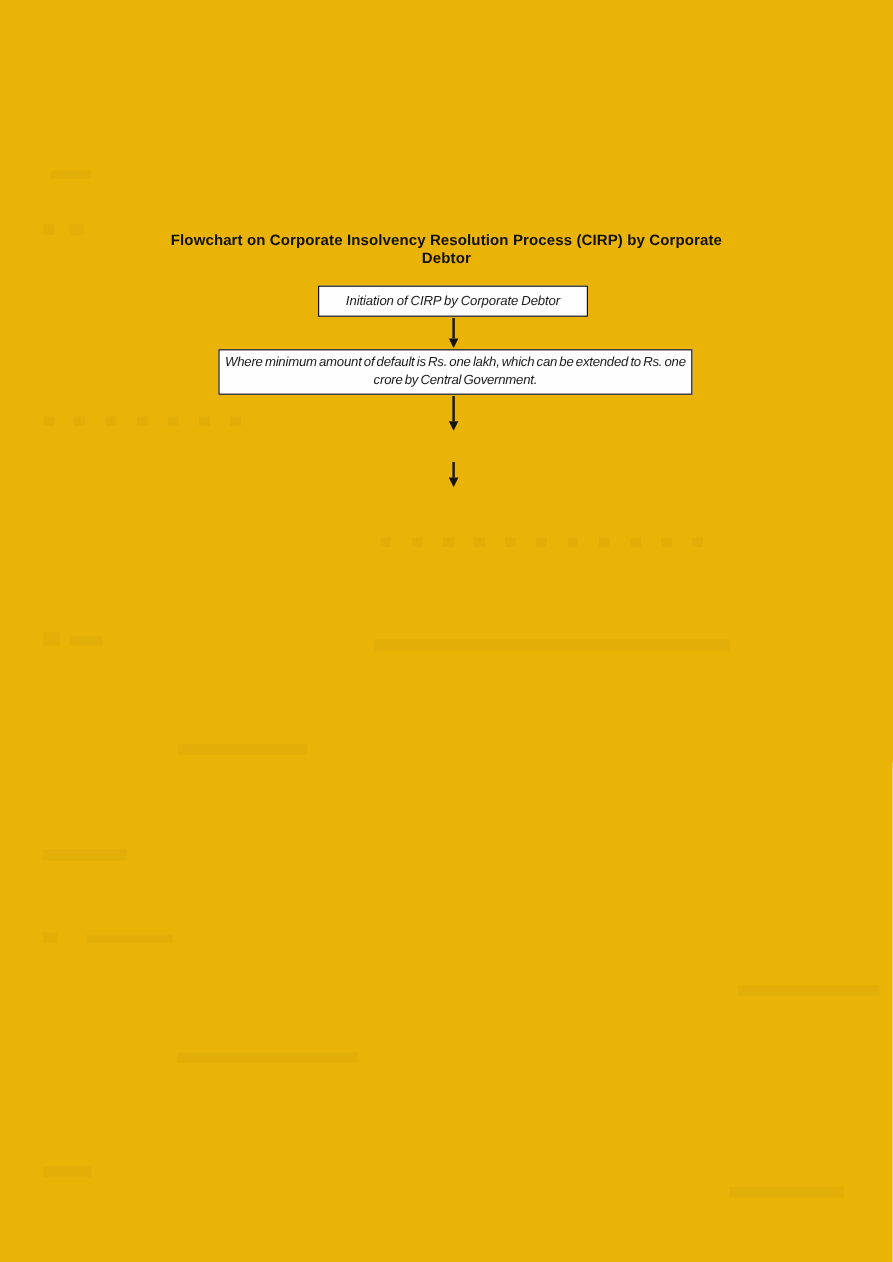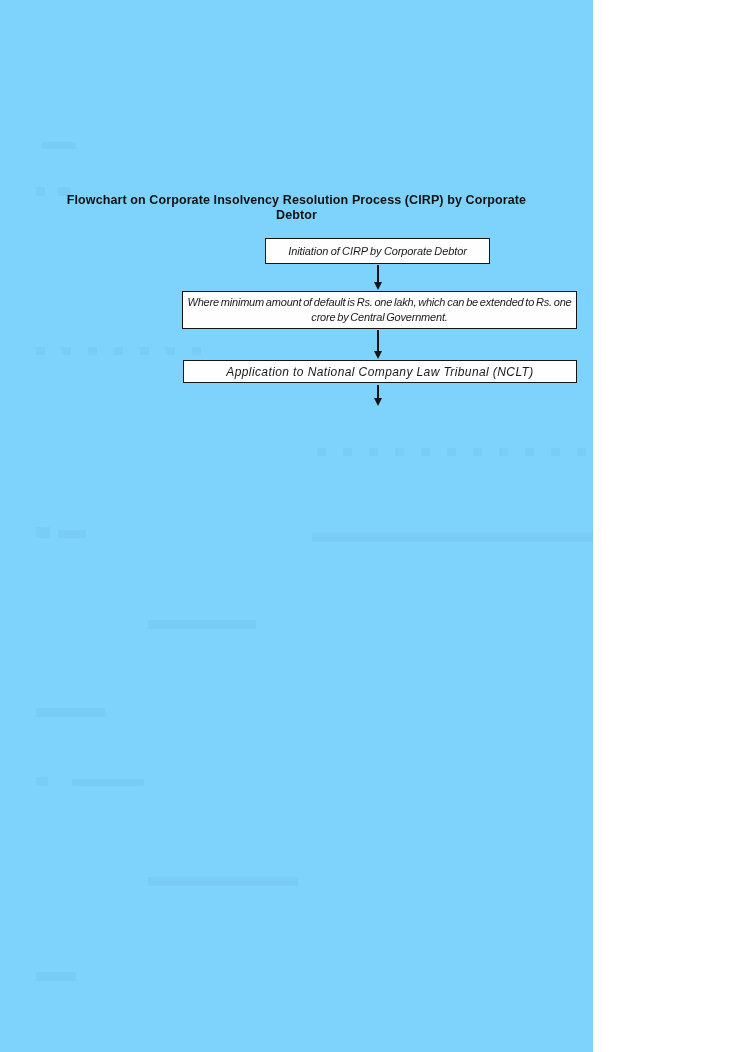--- a/index.html
+++ b/index.html
@@ -1,21 +1,21 @@
 <!DOCTYPE html>
 <html><head>
 <meta charset="utf-8">
 <style>
   * { margin: 0; padding: 0; box-sizing: border-box; }
   html, body { background: #ffffff; }
   .page {
     position: relative;
-    width: 593px;
+    width: 744px;
     height: 1052px;
-    background: #7dd3fc;
+    background: #eab308;
     font-family: "Liberation Sans", sans-serif;
     color: #161616;
     overflow: hidden;
   }
   .chart-title {
     position: absolute;
     left: 50%;
     top: 193px;
     transform: translateX(-50%);
     width: 490px;
@@ -117,23 +117,20 @@
 
   <div class="node node-2">
     <span>Where minimum amount of default is Rs. one lakh, which can be extended to Rs. one crore by Central Government.</span>
   </div>
 
   <div class="arrow-down arrow-2">
     <div class="shaft"></div>
     <div class="head"></div>
   </div>
 
-  <div class="node node-3">
-    <span>Application to National Company Law Tribunal (NCLT)</span>
-  </div>
 
   <div class="arrow-down arrow-3">
     <div class="shaft"></div>
     <div class="head"></div>
   </div>
 
   <div class="artifact" style="left:42px;  top:142px; width:34px;  height:7px;"></div>
   <div class="artifact" style="left:36px;  top:187px; width:9px;   height:9px;"></div>
   <div class="artifact" style="left:58px;  top:187px; width:12px;  height:9px;"></div>
   <div class="artifact dashed" style="left:36px; top:347px; width:168px; height:8px;"></div>

